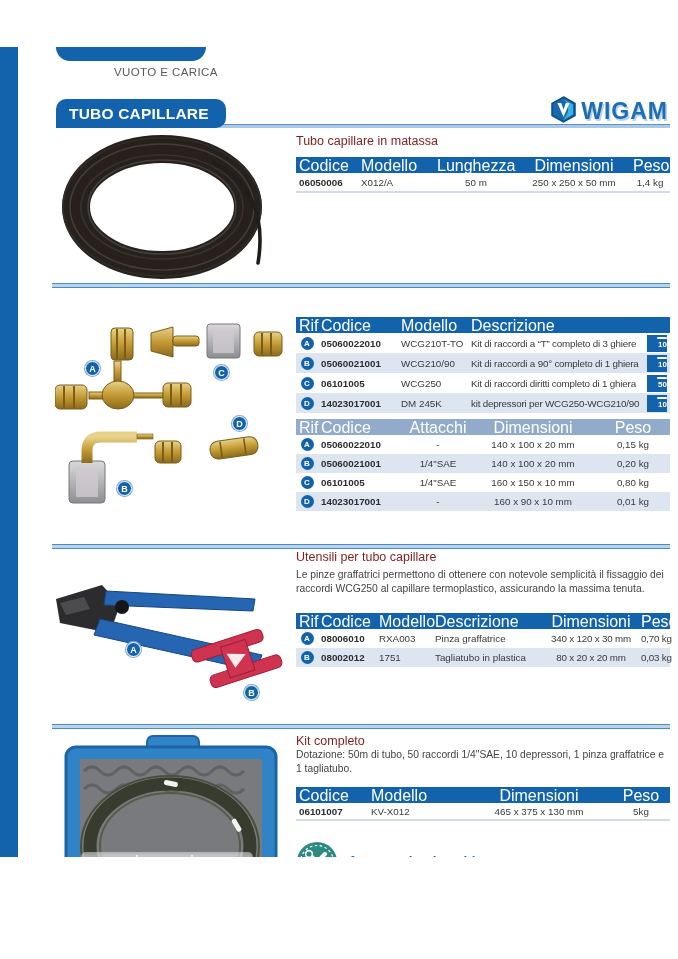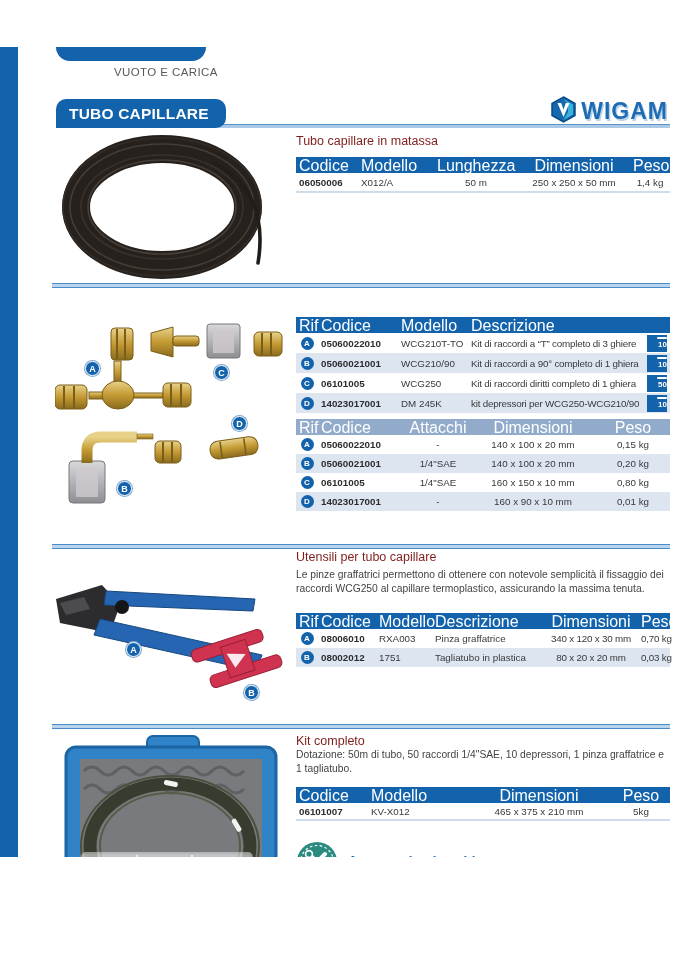--- a/index.html
+++ b/index.html
@@ -388,21 +388,21 @@
   <div class="tbl" style="top:740px;">
     <div class="thead g4">
       <span class="cell">Codice</span>
       <span class="cell">Modello</span>
       <span class="cell c">Dimensioni</span>
       <span class="cell c">Peso</span>
     </div>
     <div class="trow g4 h18 hairline">
       <span class="cell b">06101007</span>
       <span class="cell">KV-X012</span>
-      <span class="cell c">465 x 375 x 210 mm</span>
+      <span class="cell c">465 x 375 x 130 mm</span>
       <span class="cell c">5kg</span>
     </div>
   </div>
 
   <div class="acc-head">
     <span>
       <svg width="42" height="42" viewBox="0 0 42 42">
         <circle cx="21" cy="21" r="20" fill="#2b8b80"></circle>
         <circle cx="21" cy="21" r="16.5" fill="none" stroke="#ffffff" stroke-width="1.2" stroke-dasharray="2.5 2.5"></circle>
         <line x1="13" y1="29" x2="29" y2="13" stroke="#ffffff" stroke-width="4" stroke-linecap="round"></line>

